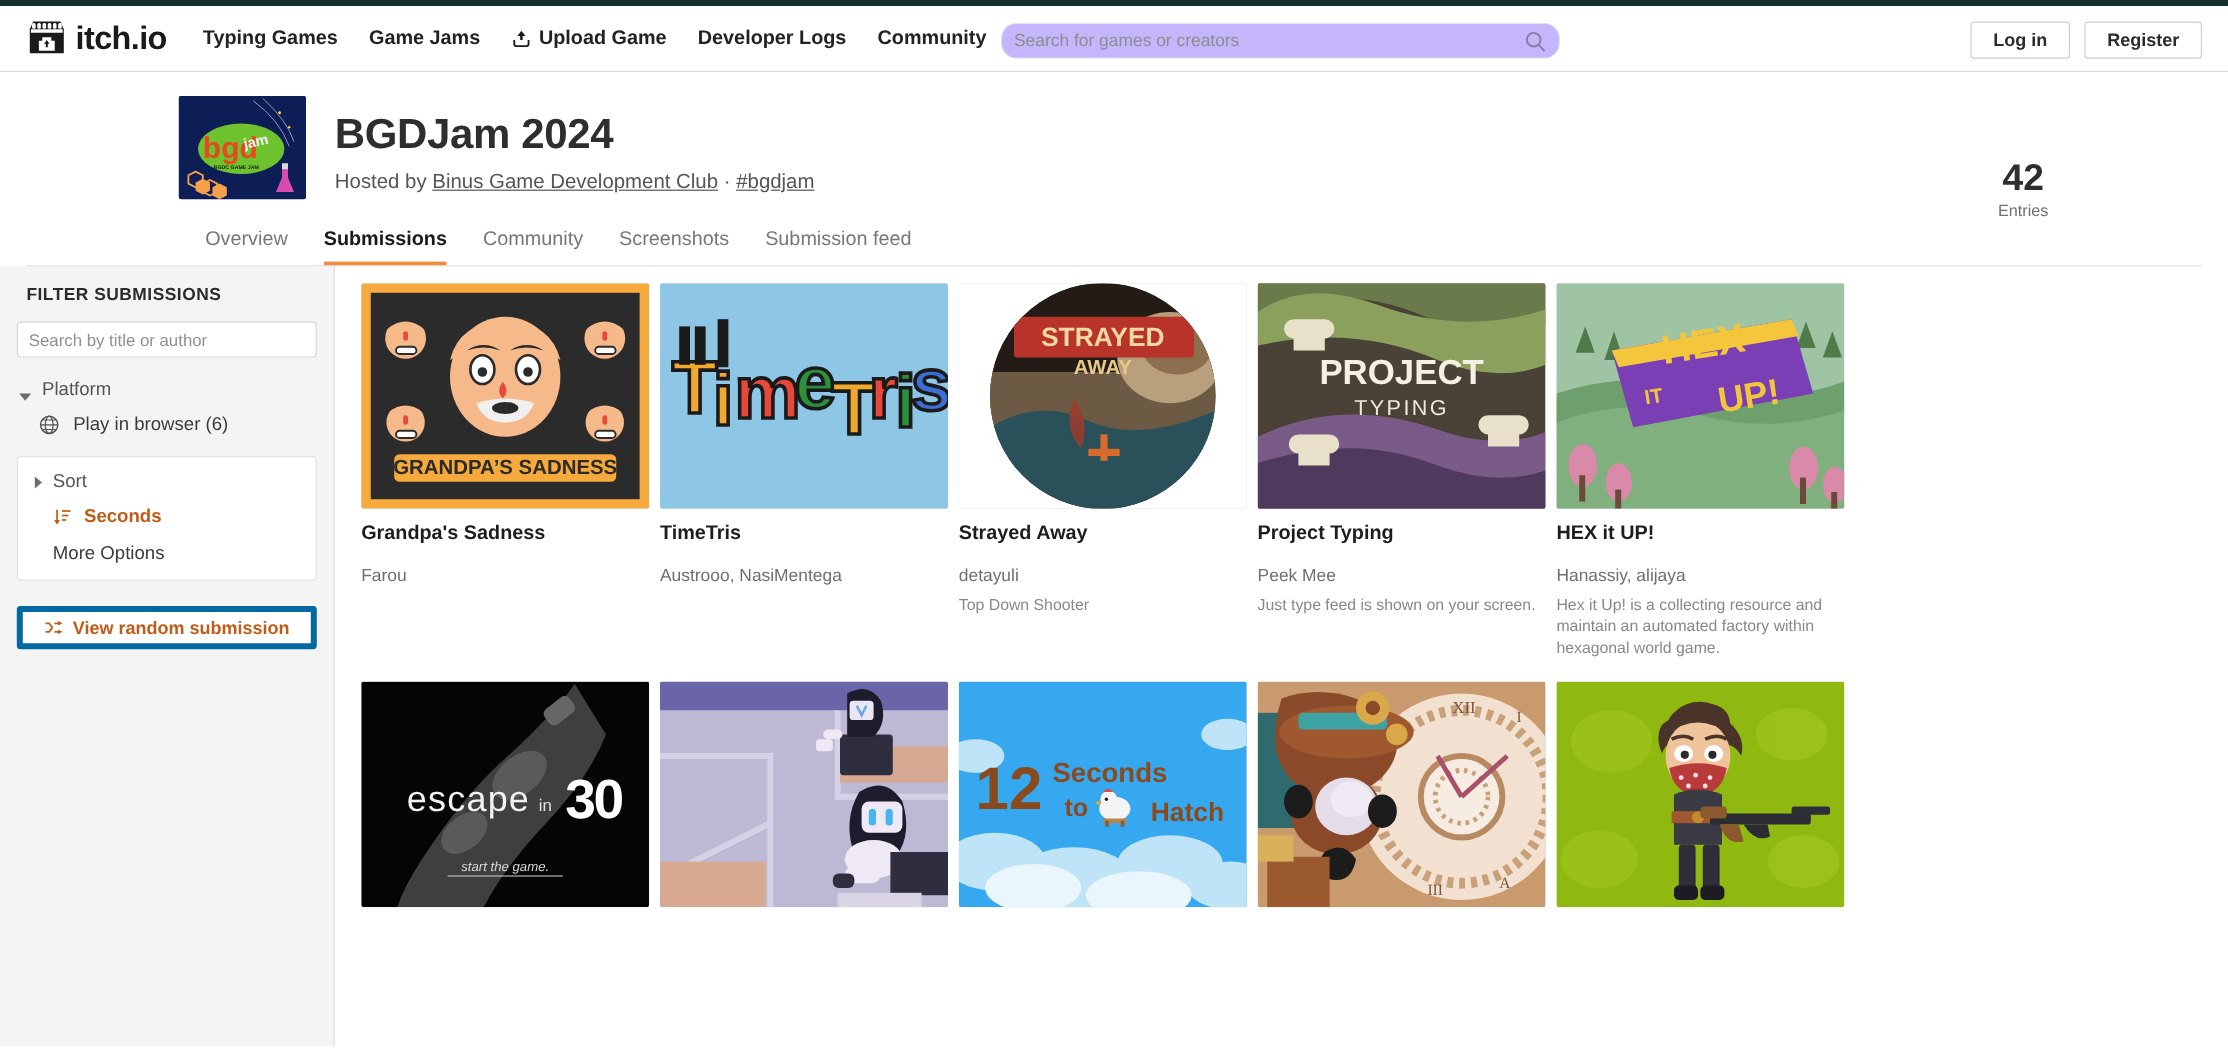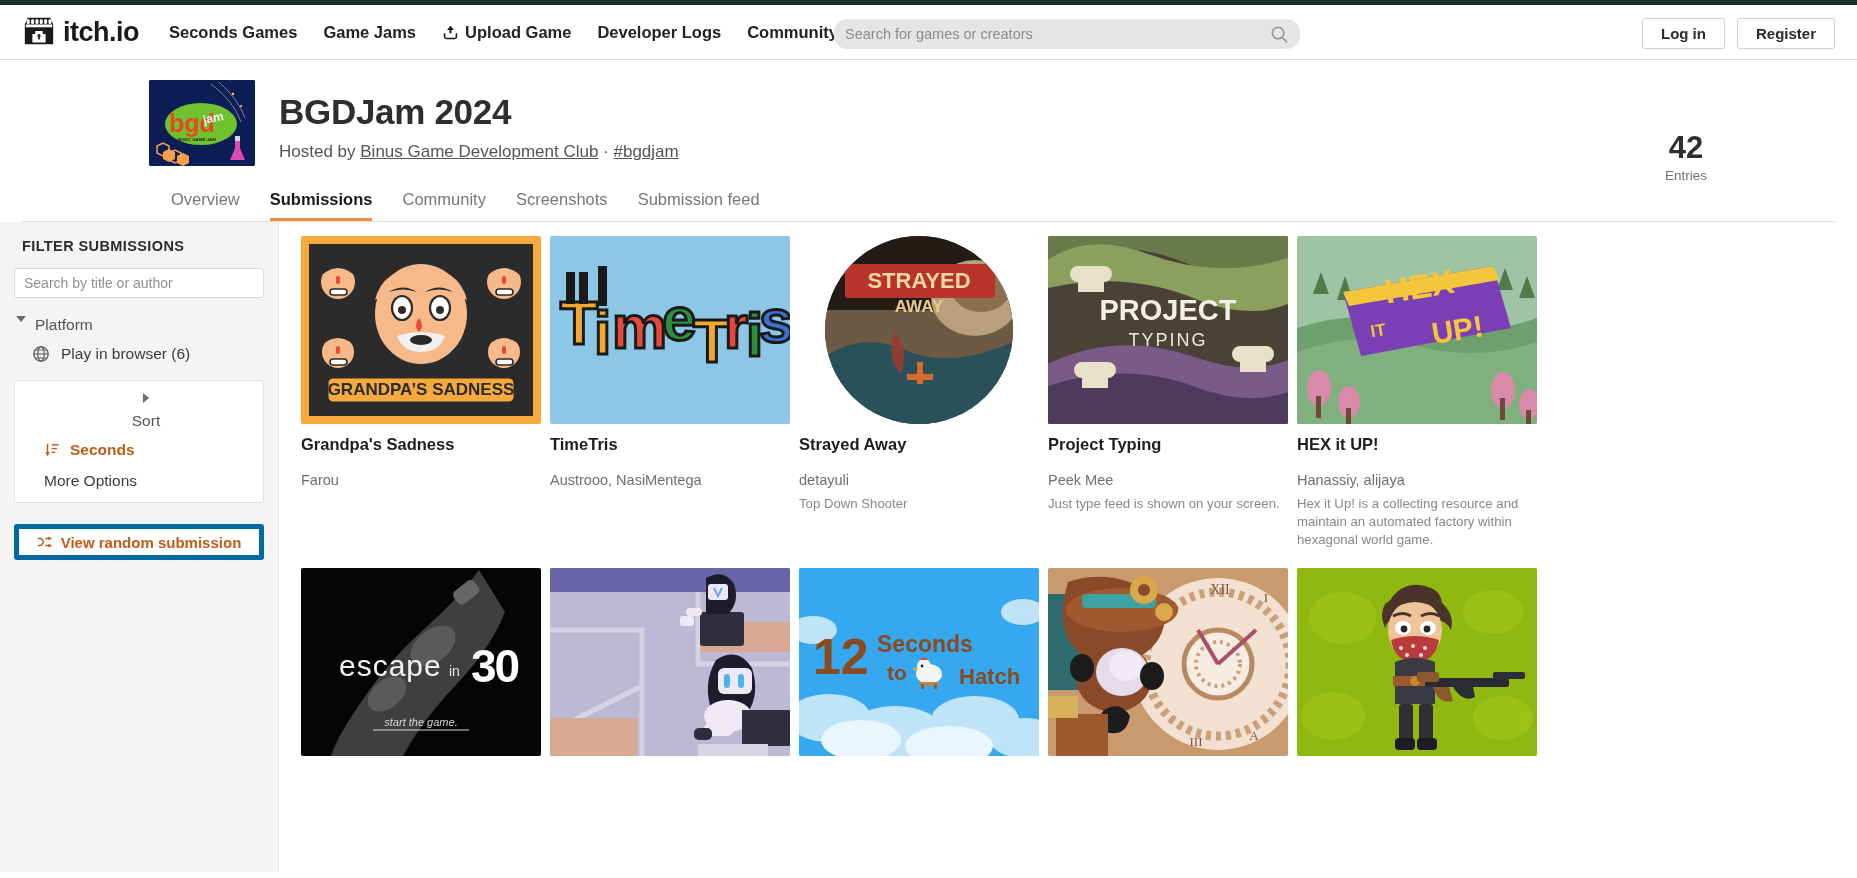--- a/index.html
+++ b/index.html
@@ -23,21 +23,21 @@
   .logo-text { font-size: 27px; font-weight: bold; letter-spacing: -0.5px; color: #1a1a1a; }
   .nav { display: flex; align-items: center; gap: 26px; }
   .nav a {
     font-size: 16.5px; font-weight: bold; color: #222;
     text-decoration: none; white-space: nowrap;
     display: flex; align-items: center; gap: 6px;
   }
   .upload-icon { width: 17px; height: 17px; display: inline-block; }
   .search-box {
     position: absolute; left: 834px; top: 14px; width: 466px; height: 30px;
-    background: #e5e5e5; border: 1px solid #e4e4e4; border-radius: 13px;
+    background: #c4b5fd; border: 1px solid #e4e4e4; border-radius: 13px;
     display: flex; align-items: center; padding: 0 10px;
   }
   .search-input {
     flex: 1; border: none; outline: none; background: transparent;
     font-family: "Liberation Sans", sans-serif; font-size: 14.5px; color: #3a3a3a;
   }
   .search-input::placeholder { color: #8d8d8d; }
   .search-icon { width: 19px; height: 19px; opacity: .55; }
   .auth-btns { position: absolute; right: 22px; top: 13px; display: flex; gap: 12px; }
   .auth-btn {
@@ -82,39 +82,39 @@
     font-size: 14.5px; font-weight: bold; letter-spacing: .4px;
     color: #2b2b2b; margin: 0 0 14px 8px;
   }
   .filter-search {
     width: 100%; height: 30px; border: 1px solid #d8d8d8; border-radius: 3px;
     background: #fff; padding: 0 9px; outline: none;
     font-family: "Liberation Sans", sans-serif; font-size: 14px; color: #333;
   }
   .filter-search::placeholder { color: #909090; }
   .group-head {
-    display: flex; align-items: flex-start; gap: 9px; margin: 18px 0 6px 2px;
+    display: flex; align-items: flex-end; gap: 9px; margin: 18px 0 6px 2px;
     font-size: 15.5px; color: #555; cursor: pointer;
   }
   .caret-down { width: 0; height: 0; border-left: 5px solid transparent;
     border-right: 5px solid transparent; border-top: 6px solid #6d6d6d; }
   .caret-right { width: 0; height: 0; border-top: 5px solid transparent;
     border-bottom: 5px solid transparent; border-left: 6px solid #6d6d6d; }
   .plat-item {
     display: flex; align-items: center; gap: 11px; padding: 5px 0 5px 18px;
     font-size: 15.5px; color: #3b3b3b; cursor: pointer;
   }
   .plat-ico { width: 18px; height: 18px; flex: 0 0 18px; display: block; }
   .sort-card {
     margin-top: 12px; background: #fff; border: 1px solid #e2e2e2;
     border-radius: 3px; padding: 10px 0 10px 0;
   }
   .sort-head {
     display: flex; align-items: center; gap: 9px; padding: 2px 0 2px 14px;
-    font-size: 15.5px; color: #555; cursor: pointer; flex-direction: column;
+    font-size: 15.5px; color: #555; cursor: pointer;
   }
   .sort-opt {
     display: flex; align-items: center; gap: 10px; padding: 9px 0 9px 29px;
     font-size: 15.5px; color: #c05c18; font-weight: bold; cursor: pointer;
   }
   .sort-more { padding: 4px 0 2px 29px; font-size: 15.5px; color: #3b3b3b; cursor: pointer; }
   .random-btn {
     margin-top: 21px; width: 100%; height: 36px; background: #fff;
     border: 5px solid #0369a1; border-radius: 3px; color: #c05c18;
     font-size: 15px; font-weight: bold; cursor: pointer;
@@ -160,21 +160,21 @@
         <rect x="28" y="4.5" width="3.2" height="5" rx="1.4"></rect>
       </g>
       <path d="M14 17 h8 v3 h3 v9 h-14 v-9 h3 z" fill="#fff"></path>
       <path d="M18 19.5 l2.4 3.2 h-1.5 v3.2 h-1.8 v-3.2 h-1.5 z" fill="#1a1a1a"></path>
     </svg>
     <span class="logo-text">itch.io</span>
   </div>
 
   <div class="nav">
     <a href="#">
-      <span>Seconds Games</span>
+      <span>Typing Games</span>
     </a>
     <a href="#">
       <span>Game Jams</span>
     </a>
     <a href="#">
       <svg class="upload-icon" viewBox="0 0 20 20">
         <path d="M10 2 L14 7 H11.2 V11 H8.8 V7 H6 Z" fill="#1a1a1a"></path>
         <path d="M3 11 v4 a2 2 0 0 0 2 2 h10 a2 2 0 0 0 2-2 v-4" fill="none" stroke="#1a1a1a" stroke-width="1.8"></path>
       </svg>
       <span>Upload Game</span>

